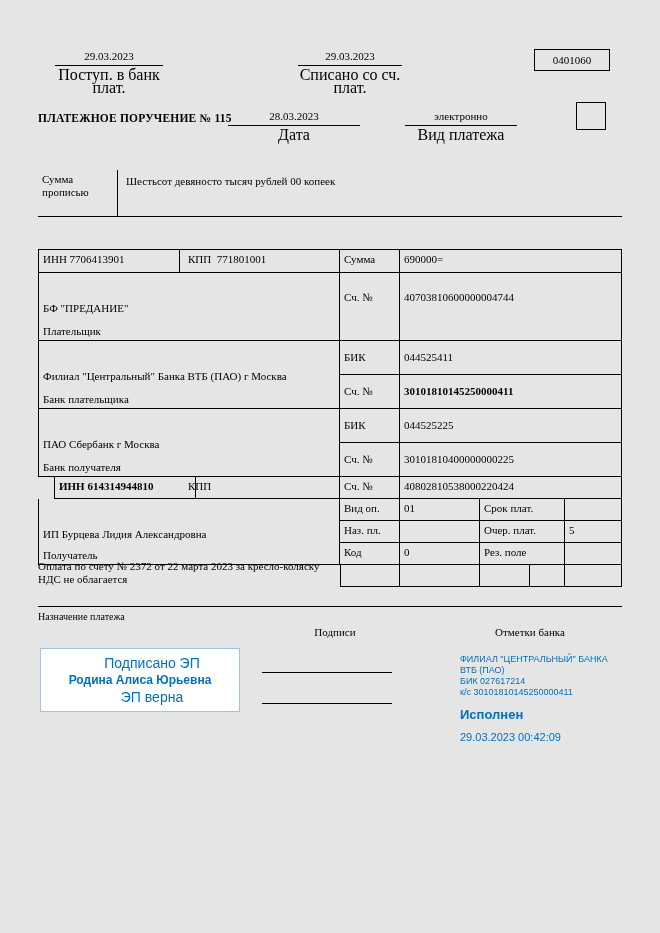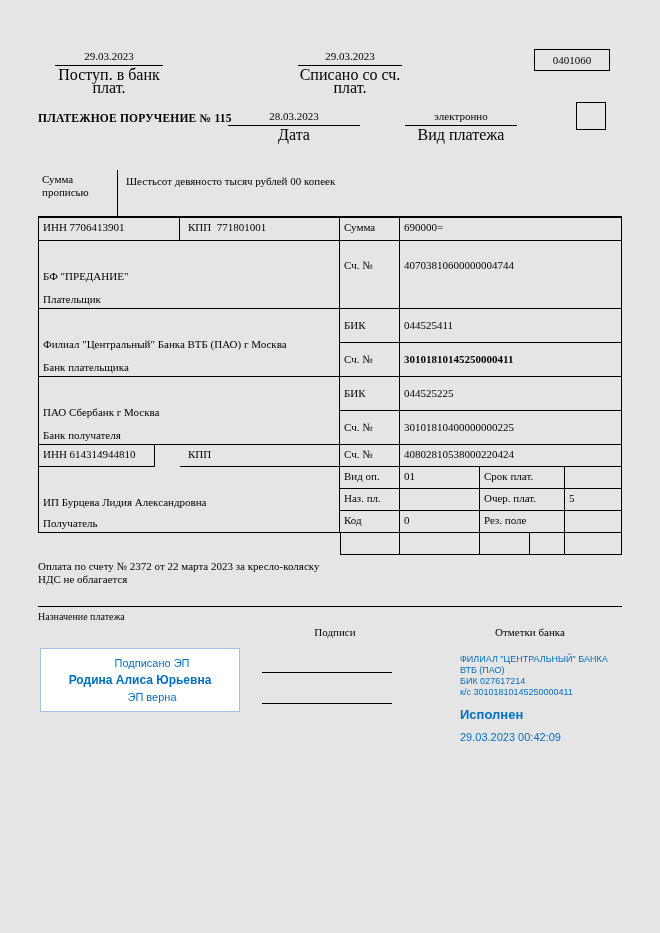--- a/index.html
+++ b/index.html
@@ -13,38 +13,38 @@
   .sub { font-size:16px; text-align:center; padding-top:2px; }
   .box { border:1px solid #000; display:flex; align-items:center; justify-content:center; }
   .title { font-weight:bold; font-size:11.5px; letter-spacing:.2px; }
 
   
   .amount-section { display:flex; border-bottom:1px solid #000; }
   .amount-label { width:80px; border-right:1px solid #000; padding:3px 4px; }
   .amount-value { flex:1; padding:5px 8px 0 8px; }
 
   
-  .ptable { position:absolute; }
+  .ptable { position:absolute;margin-top:32px; }
   .cell { position:absolute; border-right:1px solid #000; border-bottom:1px solid #000; padding:3px 4px; white-space:pre-wrap; }
   .cell.bl { border-left:1px solid #000; }
   .cell.bt { border-top:1px solid #000; }
   .cell.pad-top { padding-top:18px; }
   .cell.vcenter { display:flex; align-items:center; padding-top:0; padding-bottom:0; }
   .cell.indent { padding-left:8px; }
   .sec-label { position:absolute; bottom:2px; left:4px; }
 
   .hr { border-top:1px solid #000; height:0; }
   .center { text-align:center; }
   .small { font-size:10px; }
 
   .sig-line { border-top:1px solid #000; height:0; }
 
   .esign { border:1px solid #9DC3E6; display:flex; flex-direction:column; align-items:center; justify-content:center; gap:5px;
            font-family:"Liberation Sans", sans-serif; color:#0070C0; background:#fff; }
-  .es-top, .es-bottom { font-size:11px; line-height:10px;margin-left:24px; }
+  .es-top, .es-bottom { font-size:14px; line-height:10px;margin-left:24px; }
   .es-name { font-size:12px; line-height:14px; font-weight:bold; }
 
   .bank-stamp { font-family:"Liberation Sans", sans-serif; color:#0070C0; font-size:9px; line-height:11px; }
   .bs-status { font-size:13px; line-height:15px; font-weight:bold; margin-top:9px; }
   .bs-dt { font-size:11px; line-height:13px; margin-top:9px; }
 </style>
 </head>
 <body>
 
 <div class="page">
@@ -105,21 +105,21 @@
 
     <div class="cell bl" style="left:0; top:160px; width:302px; height:68px;">
       <div>ПАО Сбербанк г Москва</div>
       <div class="sec-label">Банк получателя</div>
     </div>
     <div class="cell vcenter" style="left:302px; top:160px; width:60px; height:34px;">БИК</div>
     <div class="cell vcenter" style="left:362px; top:160px; width:222px; height:34px;">044525225</div>
     <div class="cell vcenter" style="left:302px; top:194px; width:60px; height:34px;">Сч. №</div>
     <div class="cell vcenter" style="left:362px; top:194px; width:222px; height:34px;">30101810400000000225</div>
 
-    <div class="cell bl" style="left:0; top:228px; width:117px; height:22px;">ИНН 614314944810</div>
+    <div class="cell bl" style="left:16px; top:228px; width:142px; height:22px;font-weight:bold;">ИНН 614314944810</div>
     <div class="cell indent" style="left:142px; top:228px; width:160px; height:22px;">КПП</div>
     <div class="cell" style="left:302px; top:228px; width:60px; height:22px;">Сч. №</div>
     <div class="cell" style="left:362px; top:228px; width:222px; height:22px;">40802810538000220424</div>
 
     <div class="cell bl" style="left:0; top:250px; width:302px; height:66px;">
       <div>ИП Бурцева Лидия Александровна</div>
       <div class="sec-label">Получатель</div>
     </div>
     <div class="cell" style="left:302px; top:250px; width:60px; height:22px;">Вид оп.</div>
     <div class="cell" style="left:362px; top:250px; width:80px; height:22px;">01</div>

